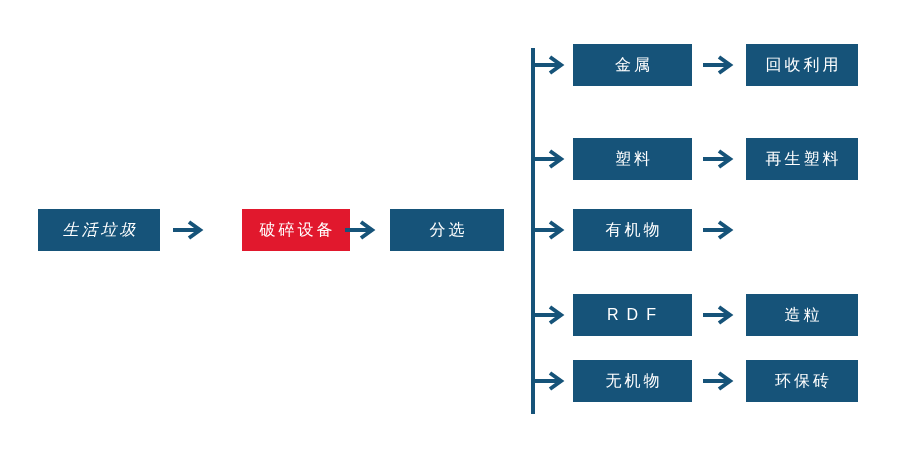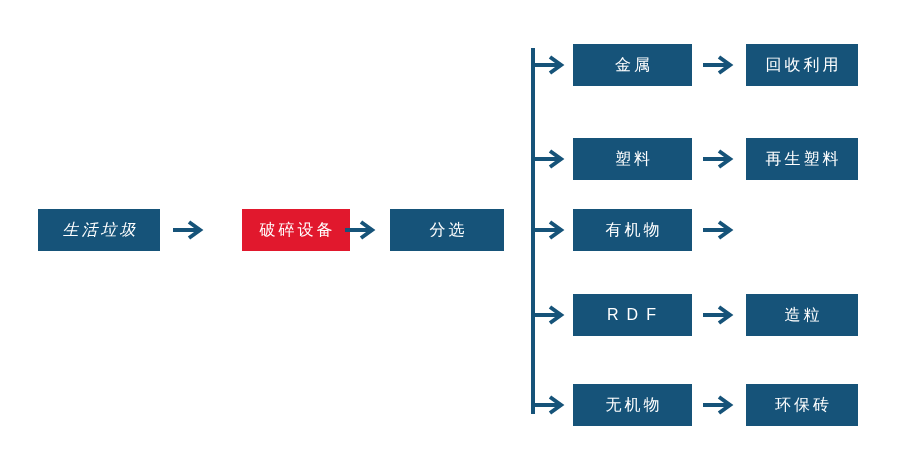--- a/index.html
+++ b/index.html
@@ -72,21 +72,21 @@
   .b-stub   { left: 533px; }
   .b-node1  { left: 573px; width: 119px; }
   .b-arrow  { left: 702px; }
   .b-node2  { left: 746px; width: 112px; }
   
   .row-main { top: 209px; }
   .row-b0 { top: 44px; }
   .row-b1 { top: 138px; }
   .row-b2 { top: 209px; }
   .row-b3 { top: 294px; }
-  .row-b4 { top: 384px; }
+  .row-b4 { top: 360px; }
 </style>
 </head>
 <body>
 
 <div class="canvas">
 
   <div class="row row-main">
     <div class="node m-node1">生活垃圾</div>
     <svg class="arrow-svg m-arrow1" width="32" height="24" viewBox="0 0 32 24">
       <line x1="1" y1="12" x2="25" y2="12"></line>

